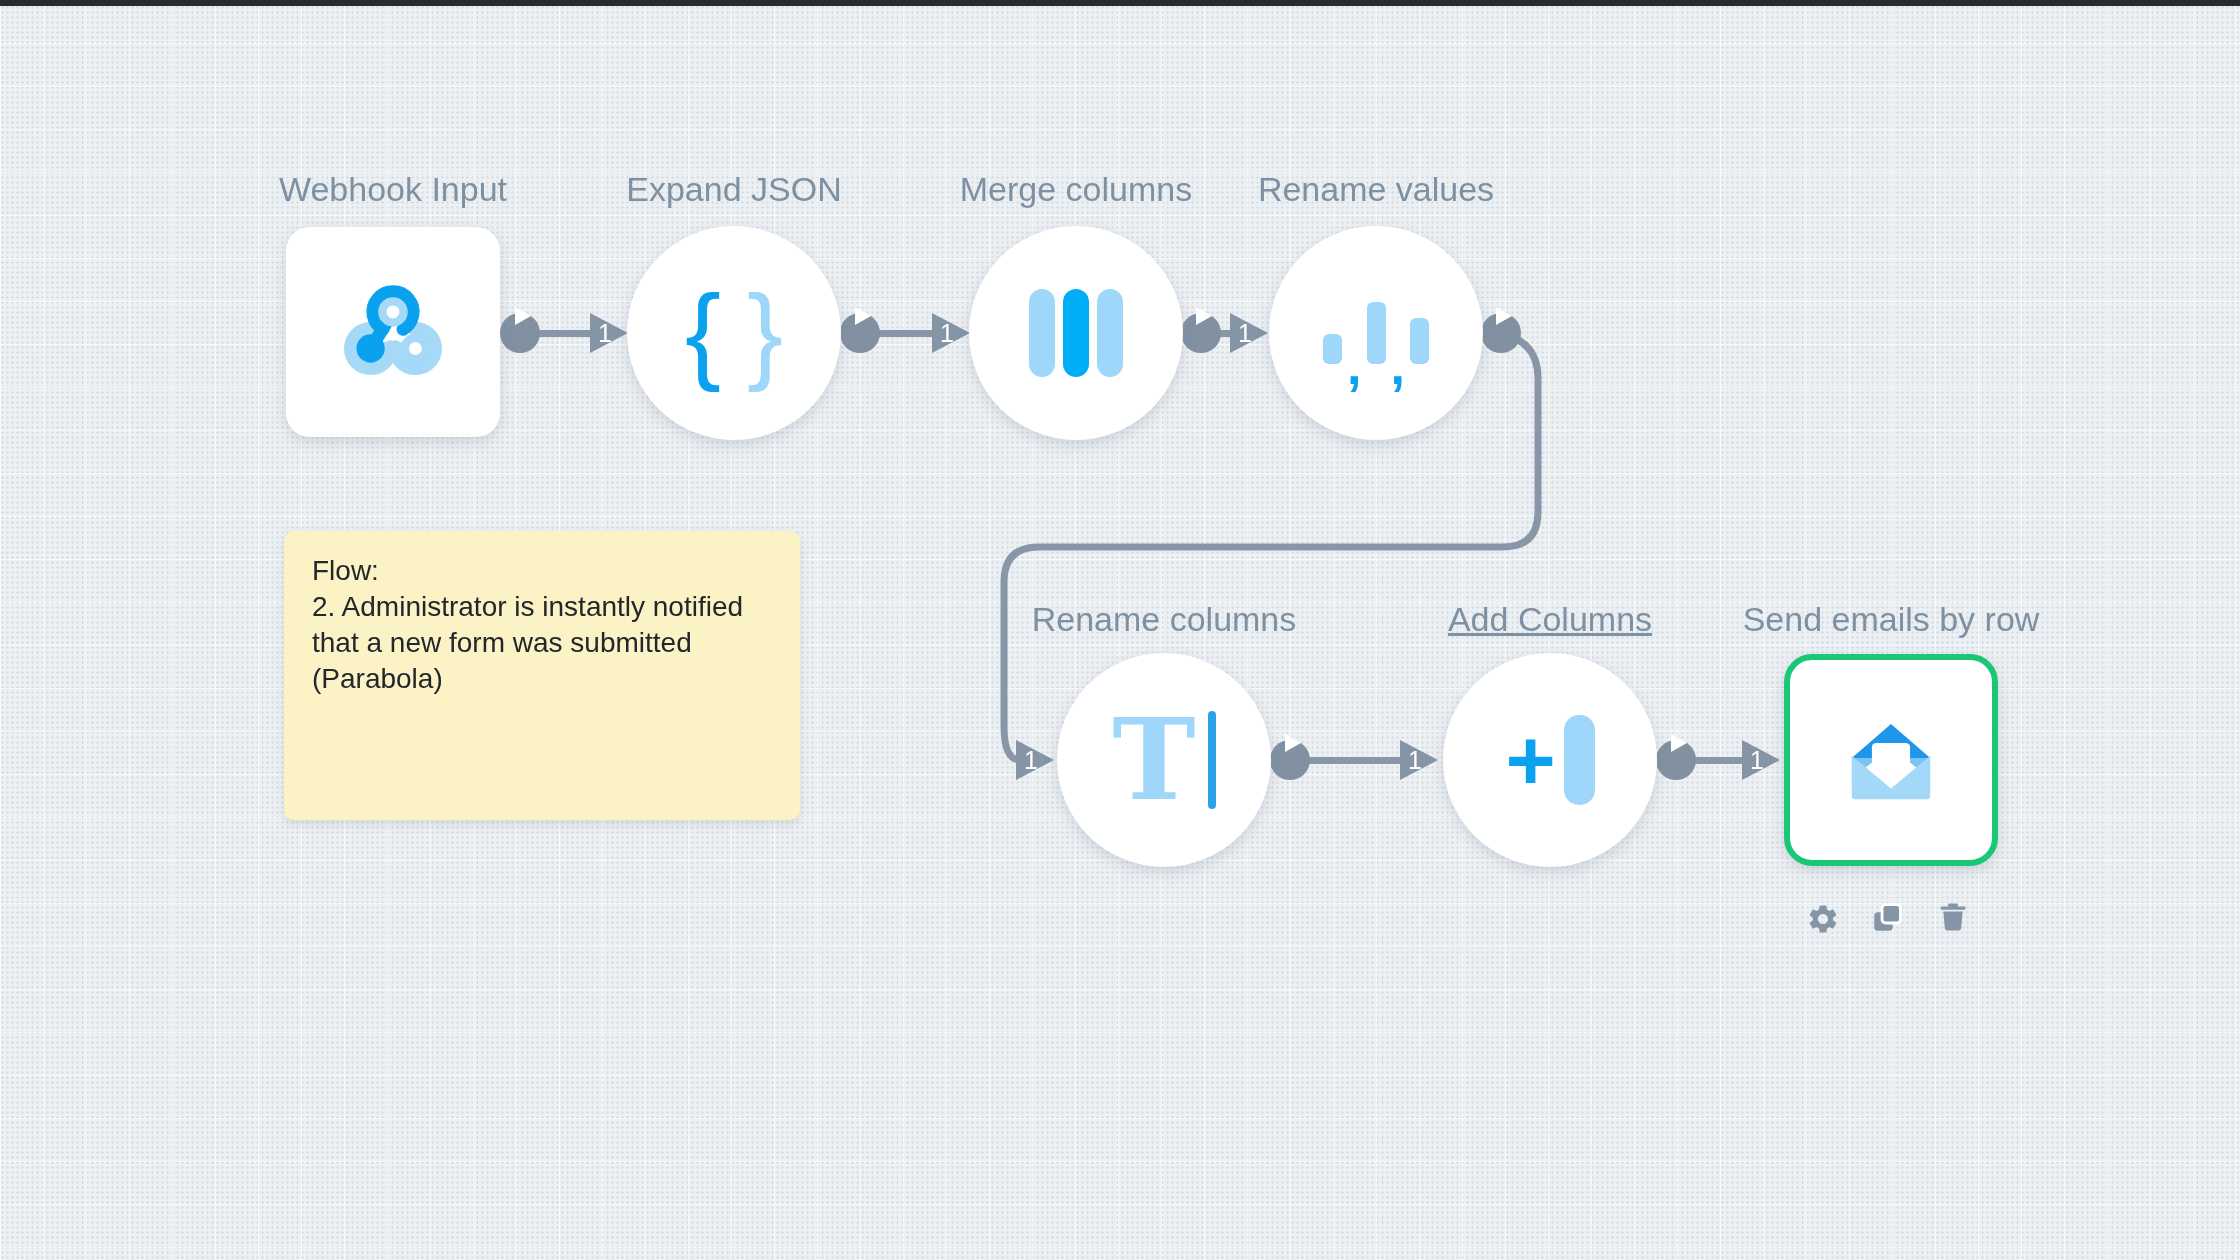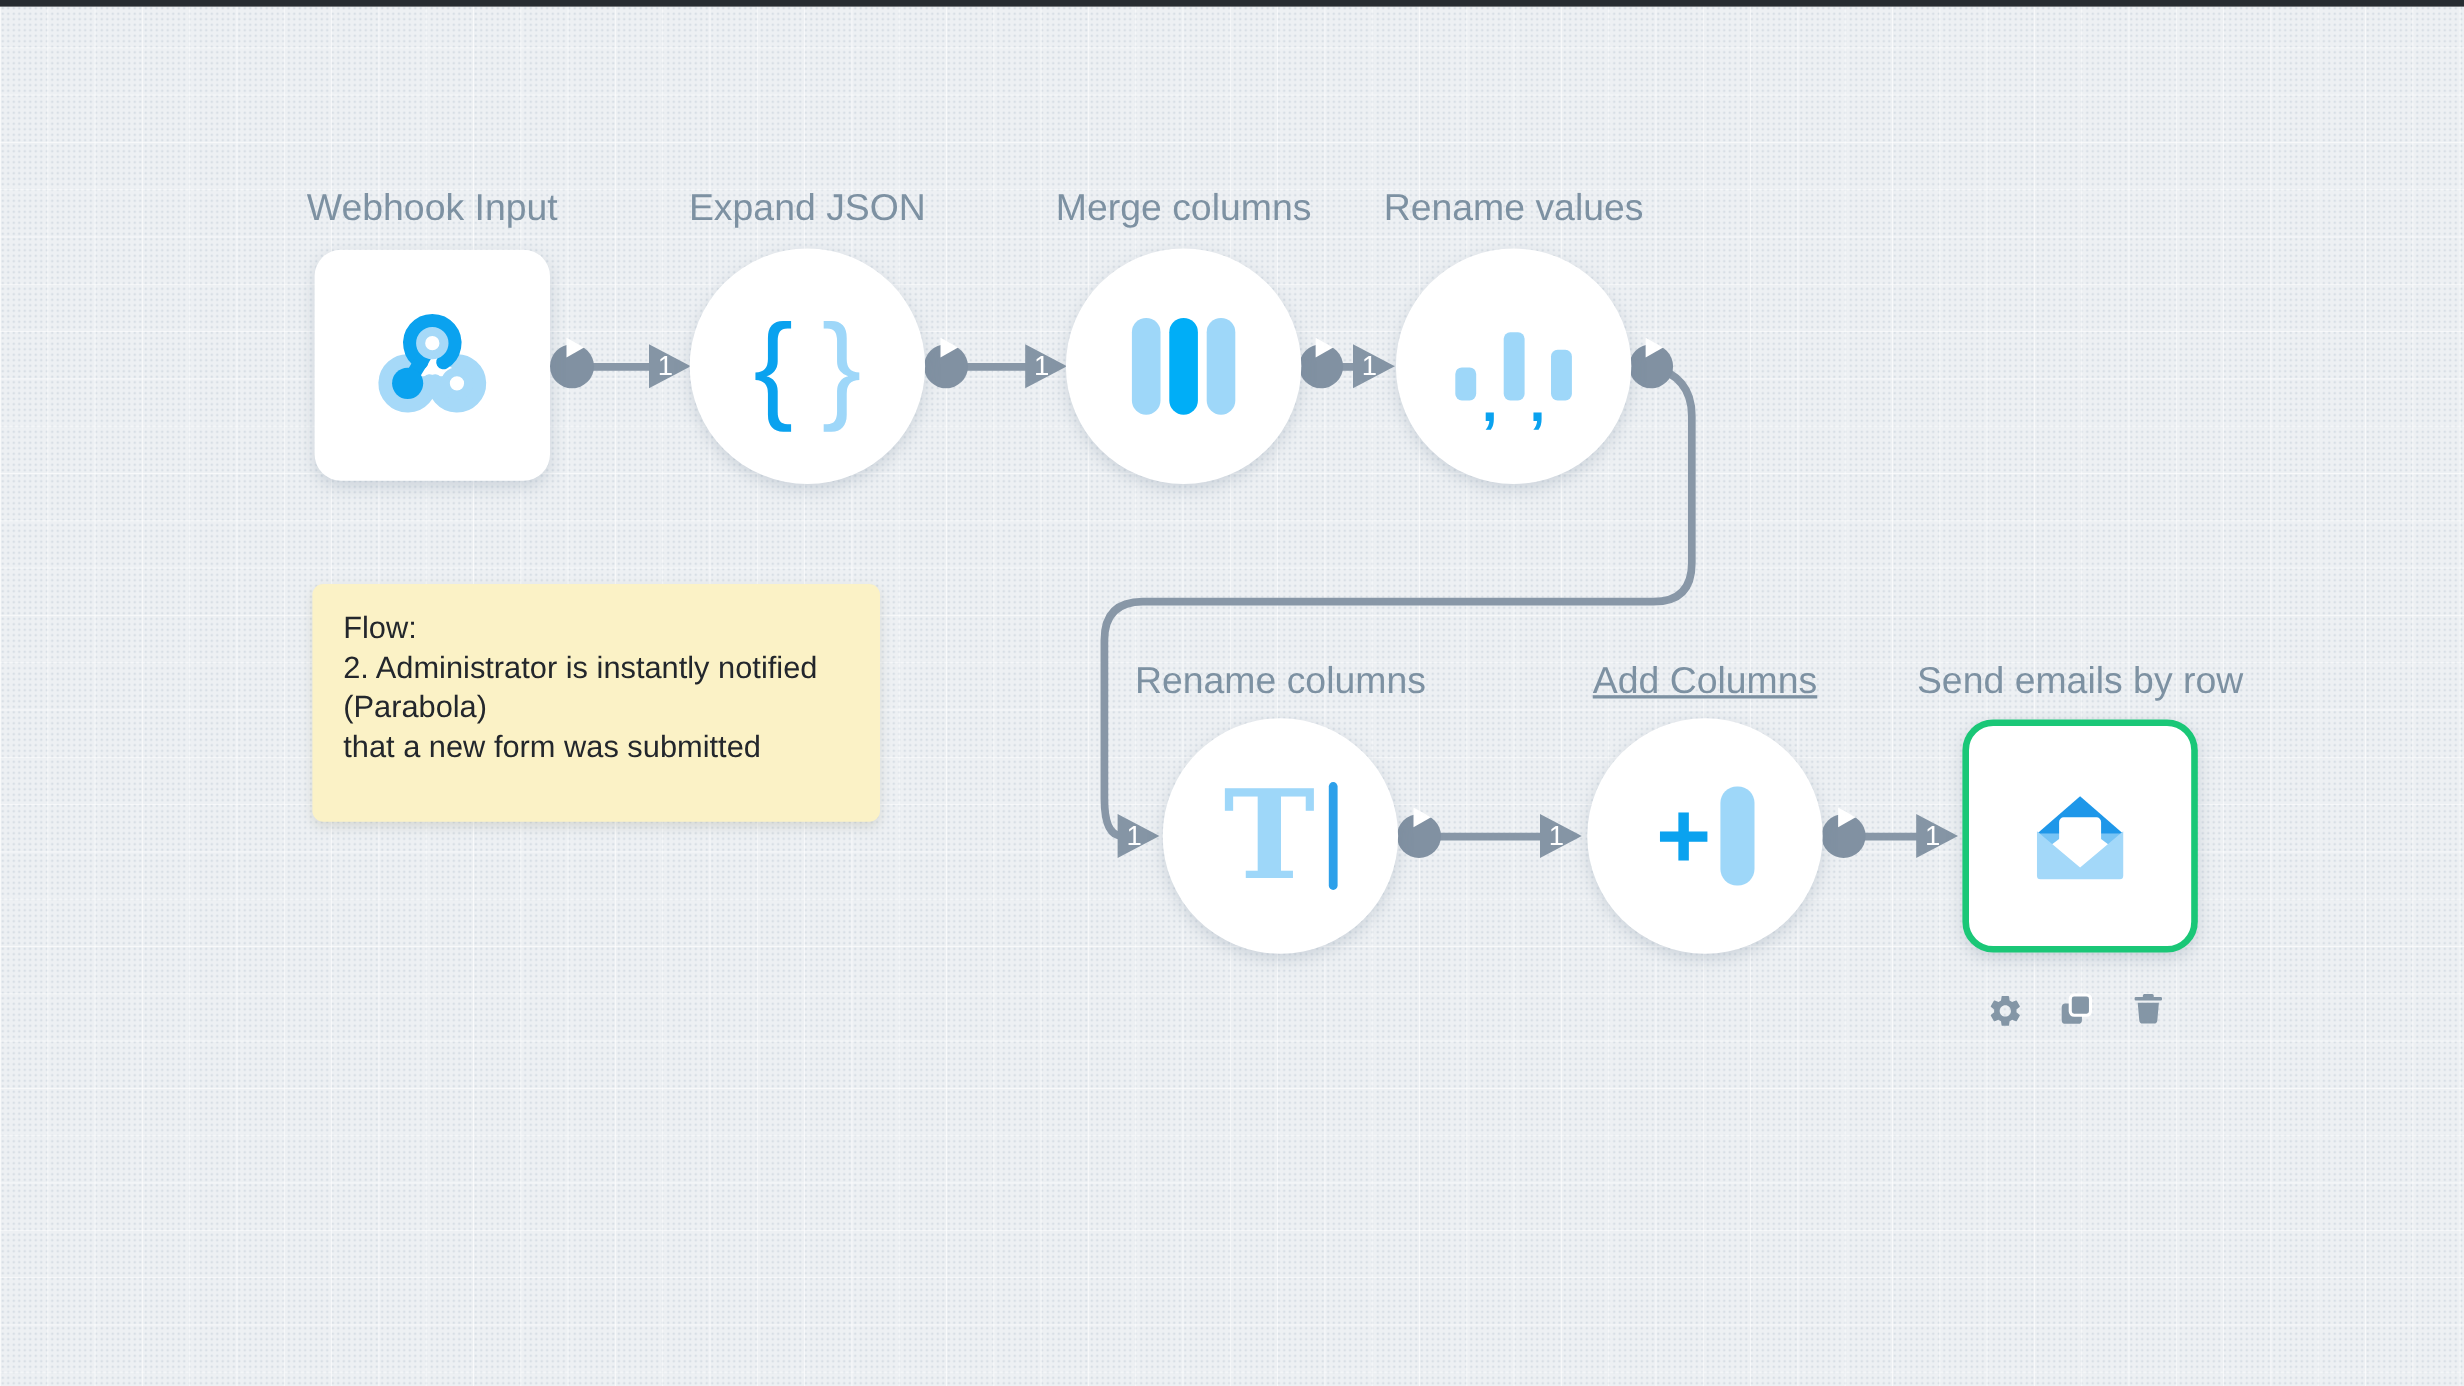--- a/index.html
+++ b/index.html
@@ -35,21 +35,21 @@
   .mergebars{display:flex;align-items:flex-end;}
   .mbar{width:19px;border-radius:6px;background:#9ed7f9;margin:0 2px;}
   .mcomma{color:#0aa2ef;font-size:52px;font-weight:700;line-height:0;margin:0 3px -2px 3px;}
   .ticon{display:flex;align-items:center;}
   .tletter{font-family:"DejaVu Serif",serif;font-weight:bold;font-size:112px;line-height:1;color:#9ed7f9;}
   .cursorbar{width:8px;height:98px;border-radius:4px;background:#2da0ea;margin-left:12px;}
   .addicon{display:flex;align-items:center;}
   .plus{color:#0aa2ef;font-size:86px;font-weight:700;line-height:1;}
   .addbar{width:31px;height:90px;border-radius:15px;background:#9ed7f9;margin-left:8px;}
   
-  #note{position:absolute;left:284px;top:531px;width:516px;height:216px;background:#fbf2c6;
+  #note{position:absolute;left:284px;top:531px;width:516px;height:289px;background:#fbf2c6;
     border-radius:10px;box-shadow:0 4px 10px rgba(120,120,90,.18);box-sizing:border-box;padding:22px 28px;}
   #note div{font-size:28px;line-height:36px;color:#23272c;}
   .toolbtn{position:absolute;width:34px;height:34px;background:none;border:none;padding:0;cursor:pointer;}
 </style>
 </head>
 <body>
 
 <div id="stage">
   <div id="topbar"></div>
 
@@ -167,16 +167,16 @@
   <button class="toolbtn" style="left:1936px;top:900px;">
     <svg width="34" height="34" viewBox="0 0 24 24">
       <path fill="#8496a6" d="M9.5,2.5 h5 a1,1 0 0 1 1,1 V4.5 h4.5 a0.8,0.8 0 0 1 0.8,0.8 V6 a0.8,0.8 0 0 1 -0.8,0.8 H4 A0.8,0.8 0 0 1 3.2,6 V5.3 A0.8,0.8 0 0 1 4,4.5 h4.5 V3.5 a1,1 0 0 1 1,-1 Z"></path>
       <path fill="#8496a6" d="M5.2,8.2 h13.6 l-1,11.3 a2.2,2.2 0 0 1 -2.2,2 H8.4 a2.2,2.2 0 0 1 -2.2,-2 Z"></path>
     </svg>
   </button>
 
   <div id="note">
     <div>Flow:</div>
     <div>2. Administrator is instantly notified</div>
+    <div>that a new form was submitted</div>
     <div>(Parabola)</div>
-    <div>that a new form was submitted</div>
   </div>
 </div>
 
 </body></html>

